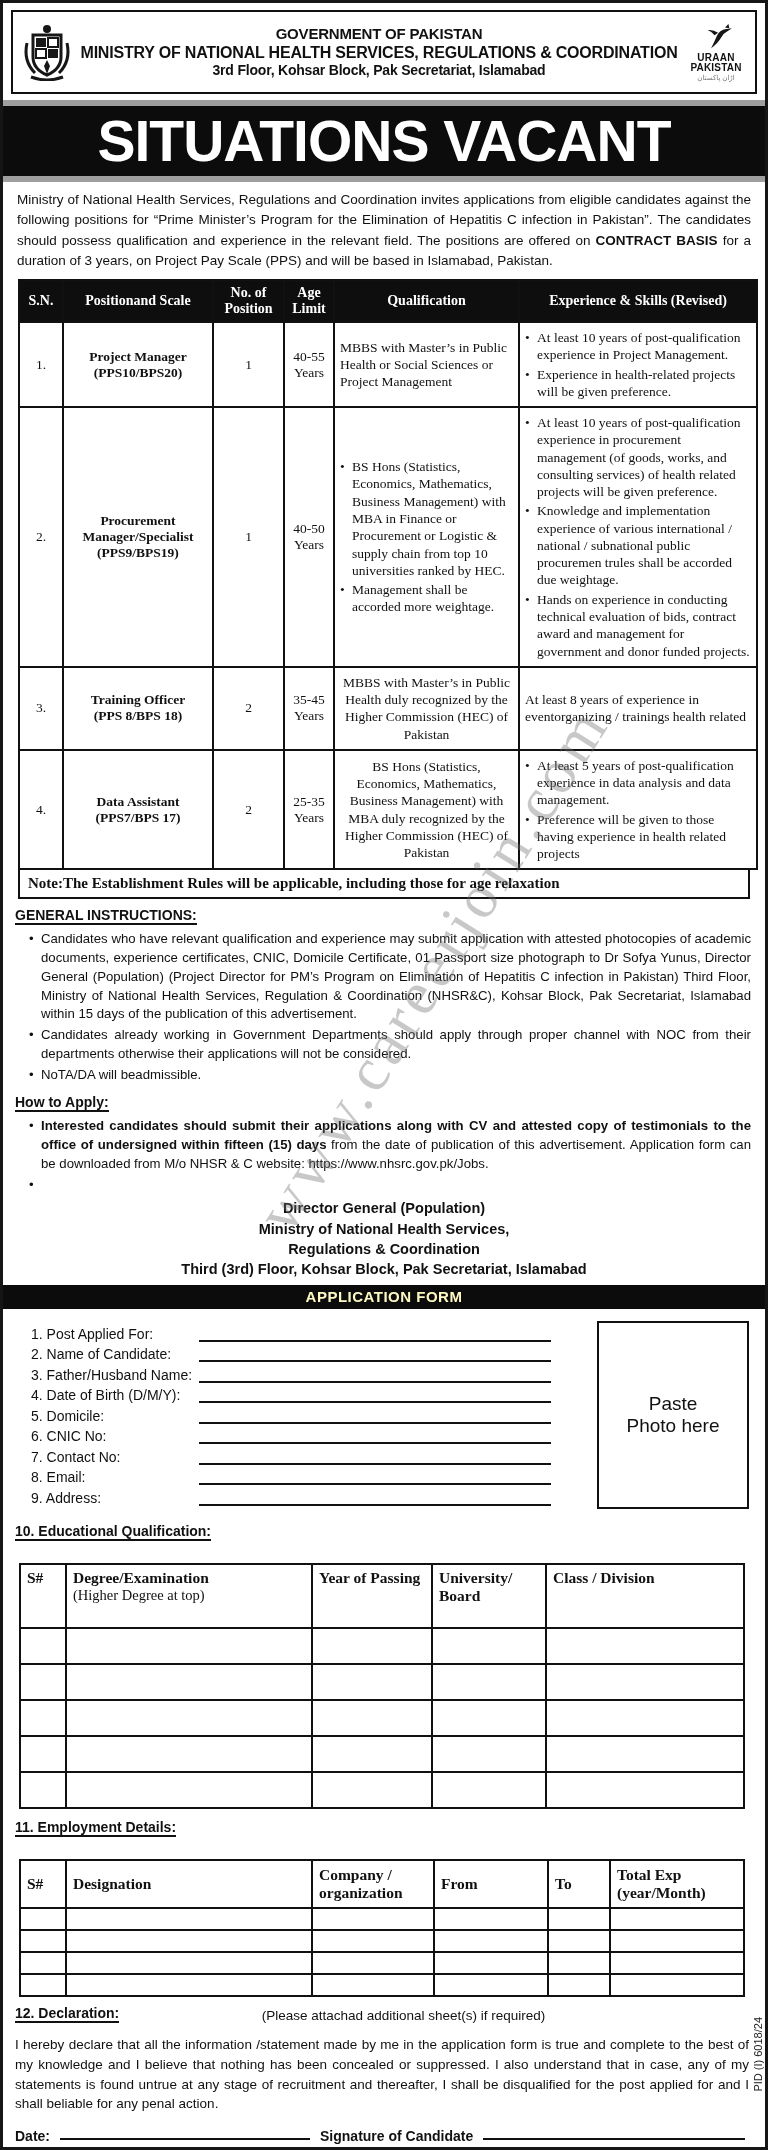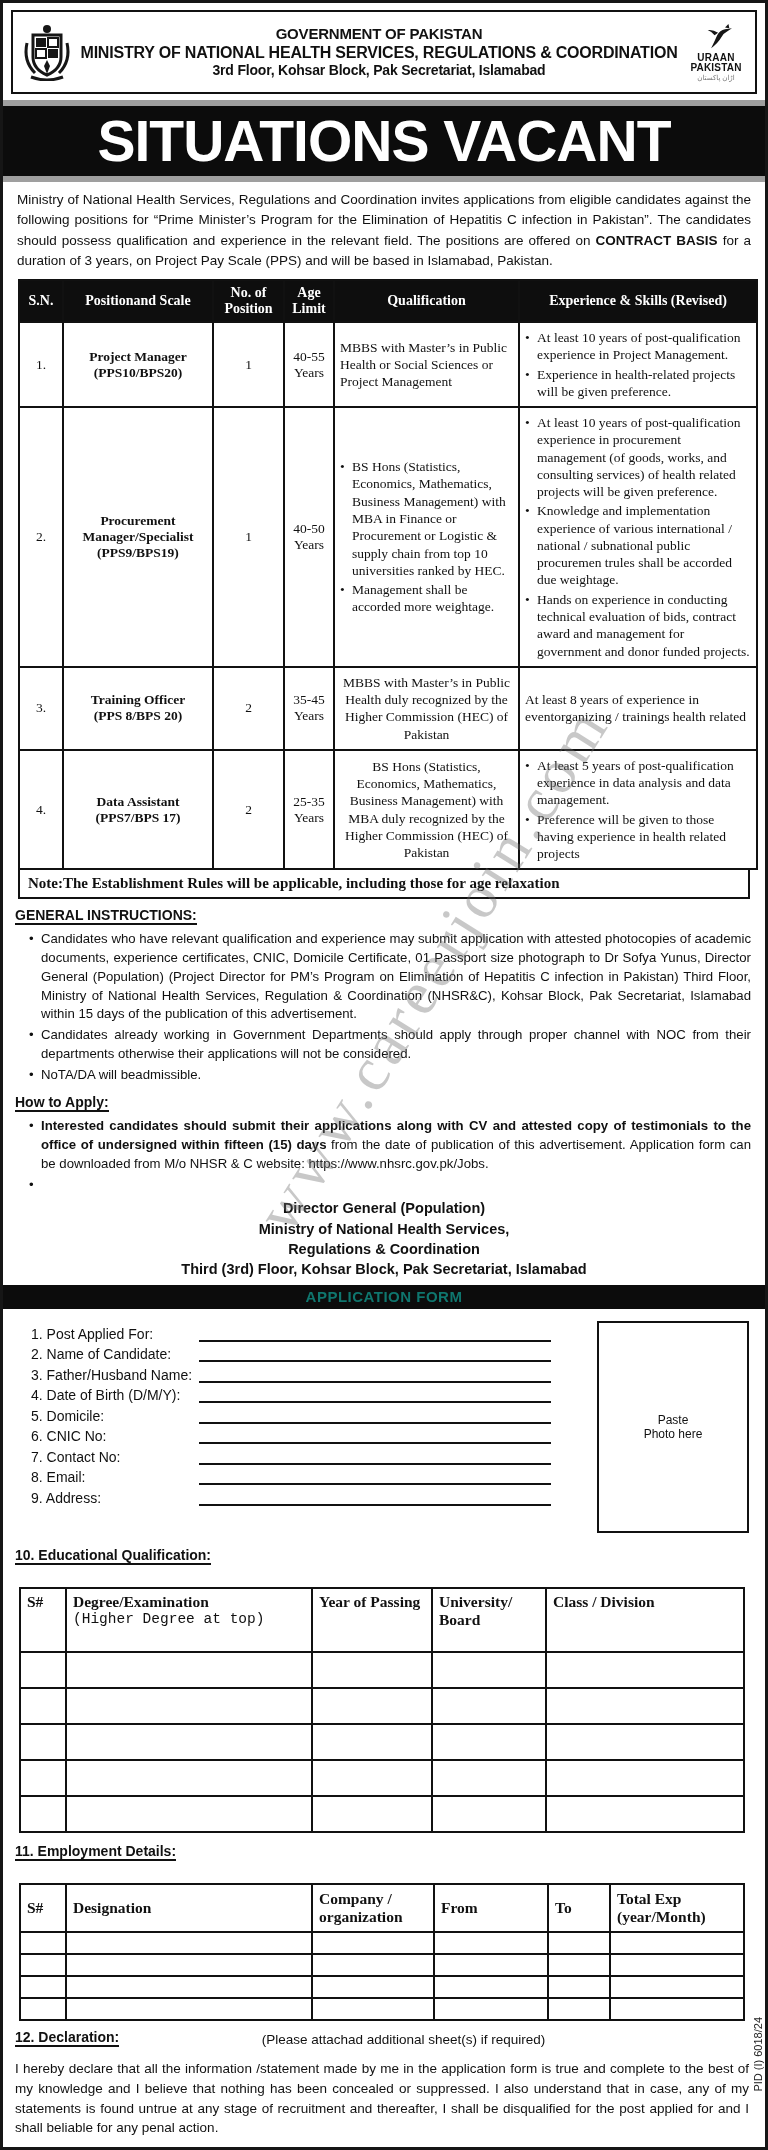--- a/index.html
+++ b/index.html
@@ -58,55 +58,55 @@
   .bullets { padding:2px 14px 0 26px; }
   .bullet-item { display:flex; font-size:13.2px; line-height:1.42;
                  text-align:justify; margin-bottom:2px; }
   .bullet-item .dot { flex:0 0 12px; }
 
   
   .signatory { text-align:center; font-weight:bold; font-size:14.5px;
                line-height:1.4; margin-top:4px; }
 
   
-  .form-banner { background:#0c0c0c; color:#0f766e; text-align:center;
+  .form-banner { background:#0c0c0c; color:#fef9c3; text-align:center;
                  font-weight:bold; font-size:15px; height:24px; line-height:24px;
                  margin-top:6px; letter-spacing:0.5px; }
   .form-top { display:flex; padding:12px 16px 4px 28px; }
   .fields { flex:1; }
   .field-row { display:flex; align-items:flex-end; height:20.5px; font-size:14px; }
   .field-label { flex:0 0 168px; }
   .field-line { flex:0 1 352px; border-bottom:2px solid #111; height:14px; }
-  .photo-box { flex:0 0 152px; height:212px; border:2px solid #111;
+  .photo-box { flex:0 0 152px; height:188px; border:2px solid #111;
                margin-left:32px; display:flex; align-items:center;
-               justify-content:center; text-align:center; font-size:12px;
+               justify-content:center; text-align:center; font-size:19px;
                white-space:pre-line; }
 
   .num-heading { font-weight:bold; font-size:14px; display:inline-block;
                  border-bottom:2px solid #111; margin:10px 0 20px 12px; }
 
   .grid { margin:2px 16px 0 16px; width:724px; table-layout:fixed;
           font-family:"Liberation Serif", serif; }
   .grid th { border:2px solid #111; font-size:15.5px; font-weight:bold;
              padding:4px 6px; text-align:left; vertical-align:top; }
-  .grid th .sub { font-weight:normal; font-size:14.5px;font-family:Liberation Mono, monospace; }
+  .grid th .sub { font-weight:normal; font-size:14.5px; }
   .grid td { border:2px solid #111; }
   .edu th { height:64px; }
   .edu td { height:36px; }
   .emp th { height:48px; vertical-align:middle; }
   .emp td { height:22px; }
 
   
   .decl-row { position:relative; margin-top:8px; height:26px; }
   .decl-row .num-heading { position:absolute; left:0; top:0; margin:0 0 0 12px; }
   .attach-note { text-align:center; font-size:13.5px; padding-top:3px;margin-left:39px; }
   .decl-text { padding:4px 16px 0 12px; font-size:13.5px; line-height:1.45;
                text-align:justify; }
-  .foot { display:flex; align-items:center; padding:14px 20px 0 12px;
-          font-weight:normal; font-size:14px; }
+  .foot { display:flex; align-items:flex-start; padding:14px 20px 0 12px;
+          font-weight:bold; font-size:14px; }
   .foot .line1 { flex:0 0 250px; border-bottom:2px solid #111; height:12px;
                  margin:0 10px; }
   .foot .line2 { flex:1; border-bottom:2px solid #111; height:12px; margin-left:10px; }
 
   
   .watermark { position:absolute; left:-70px; top:930px; width:1000px;
                text-align:center; font-family:"Liberation Serif", serif;
                font-size:62px; letter-spacing:5px; color:rgba(110,110,110,0.38);
                transform:rotate(-58deg); pointer-events:none; z-index:5; }
   .pid { position:absolute; right:1px; bottom:55px; writing-mode:vertical-rl;
@@ -233,21 +233,21 @@
             </div>
             <div class="ci has-dot">
               <span class="dot">•</span>
               <span>Hands on experience in conducting technical evaluation of bids, contract award and management for government and donor funded projects.</span>
             </div>
           </td>
         </tr>
         <tr>
           <td class="c">3.</td>
           <td class="pos">Training Officer
-(PPS 8/BPS 20)</td>
+(PPS 8/BPS 18)</td>
           <td class="c">2</td>
           <td class="c">35-45 Years</td>
           <td class="items center">
             <div class="ci no-dot"><span>MBBS with Master’s in Public Health duly recognized by the Higher Commission (HEC) of Pakistan</span></div>
           </td>
           <td class="items left">
             <div class="ci no-dot">
               <span>At least 8 years of experience in eventorganizing / trainings health related</span>
             </div>
           </td>

